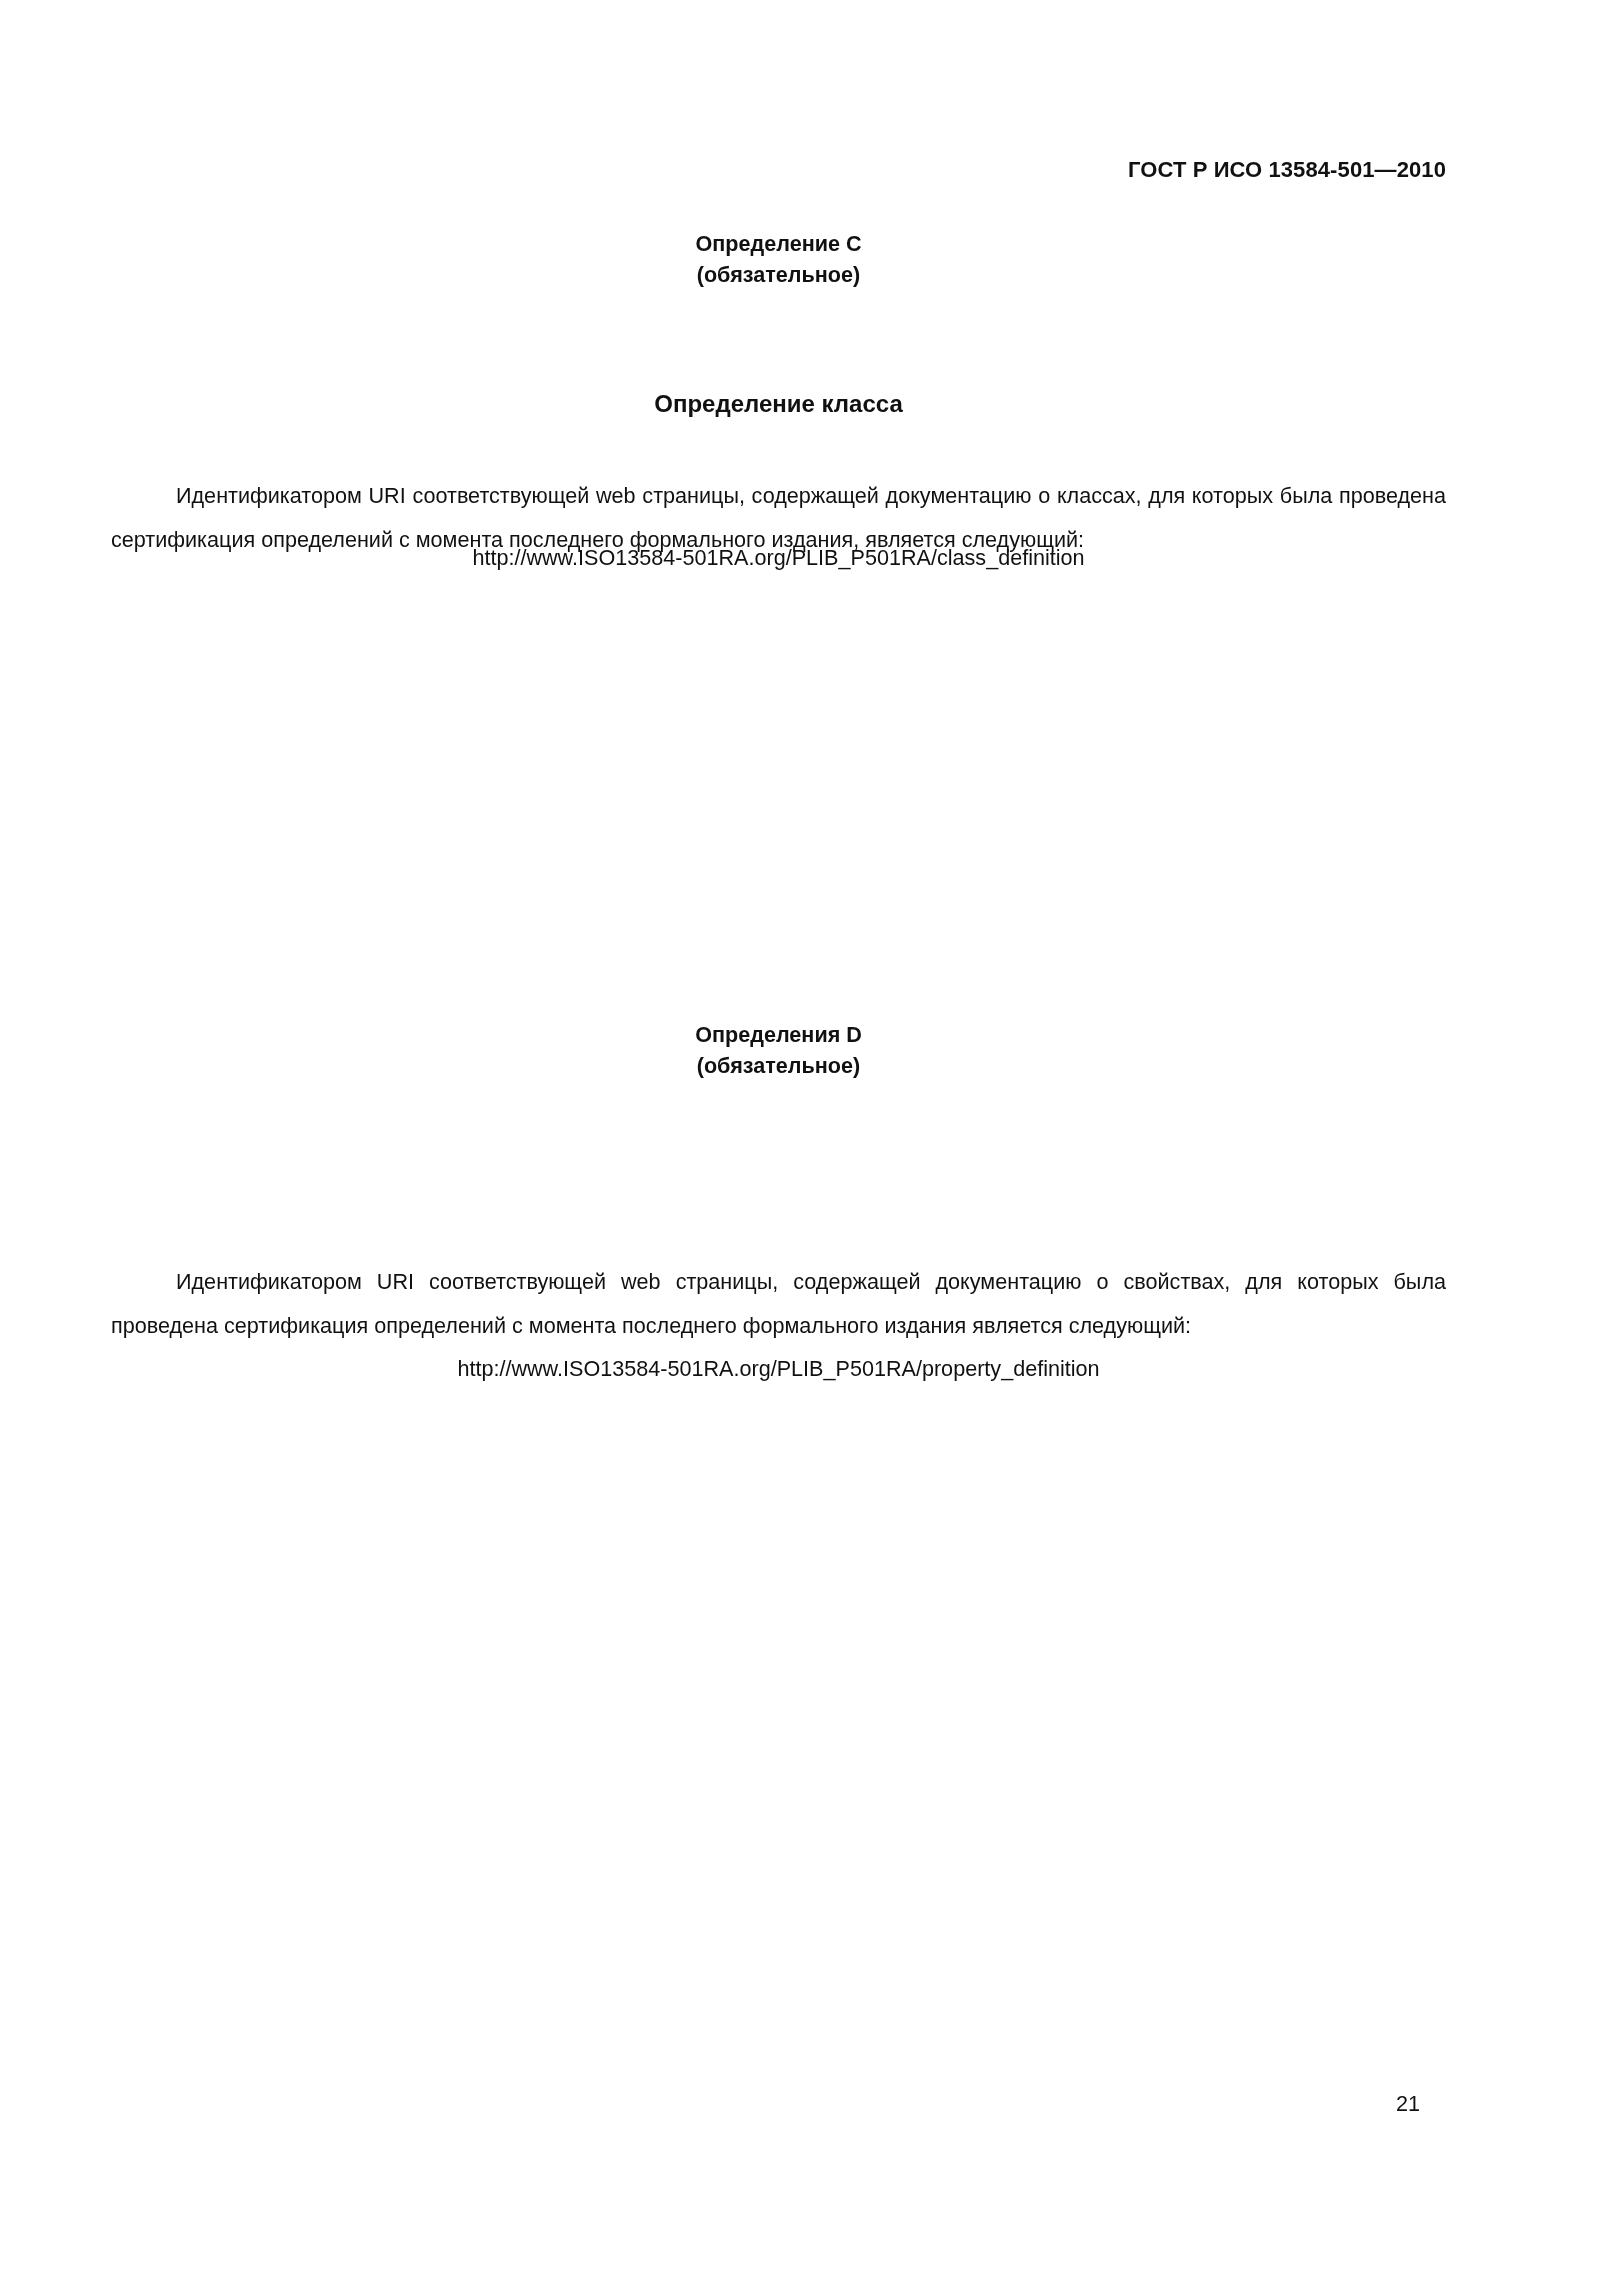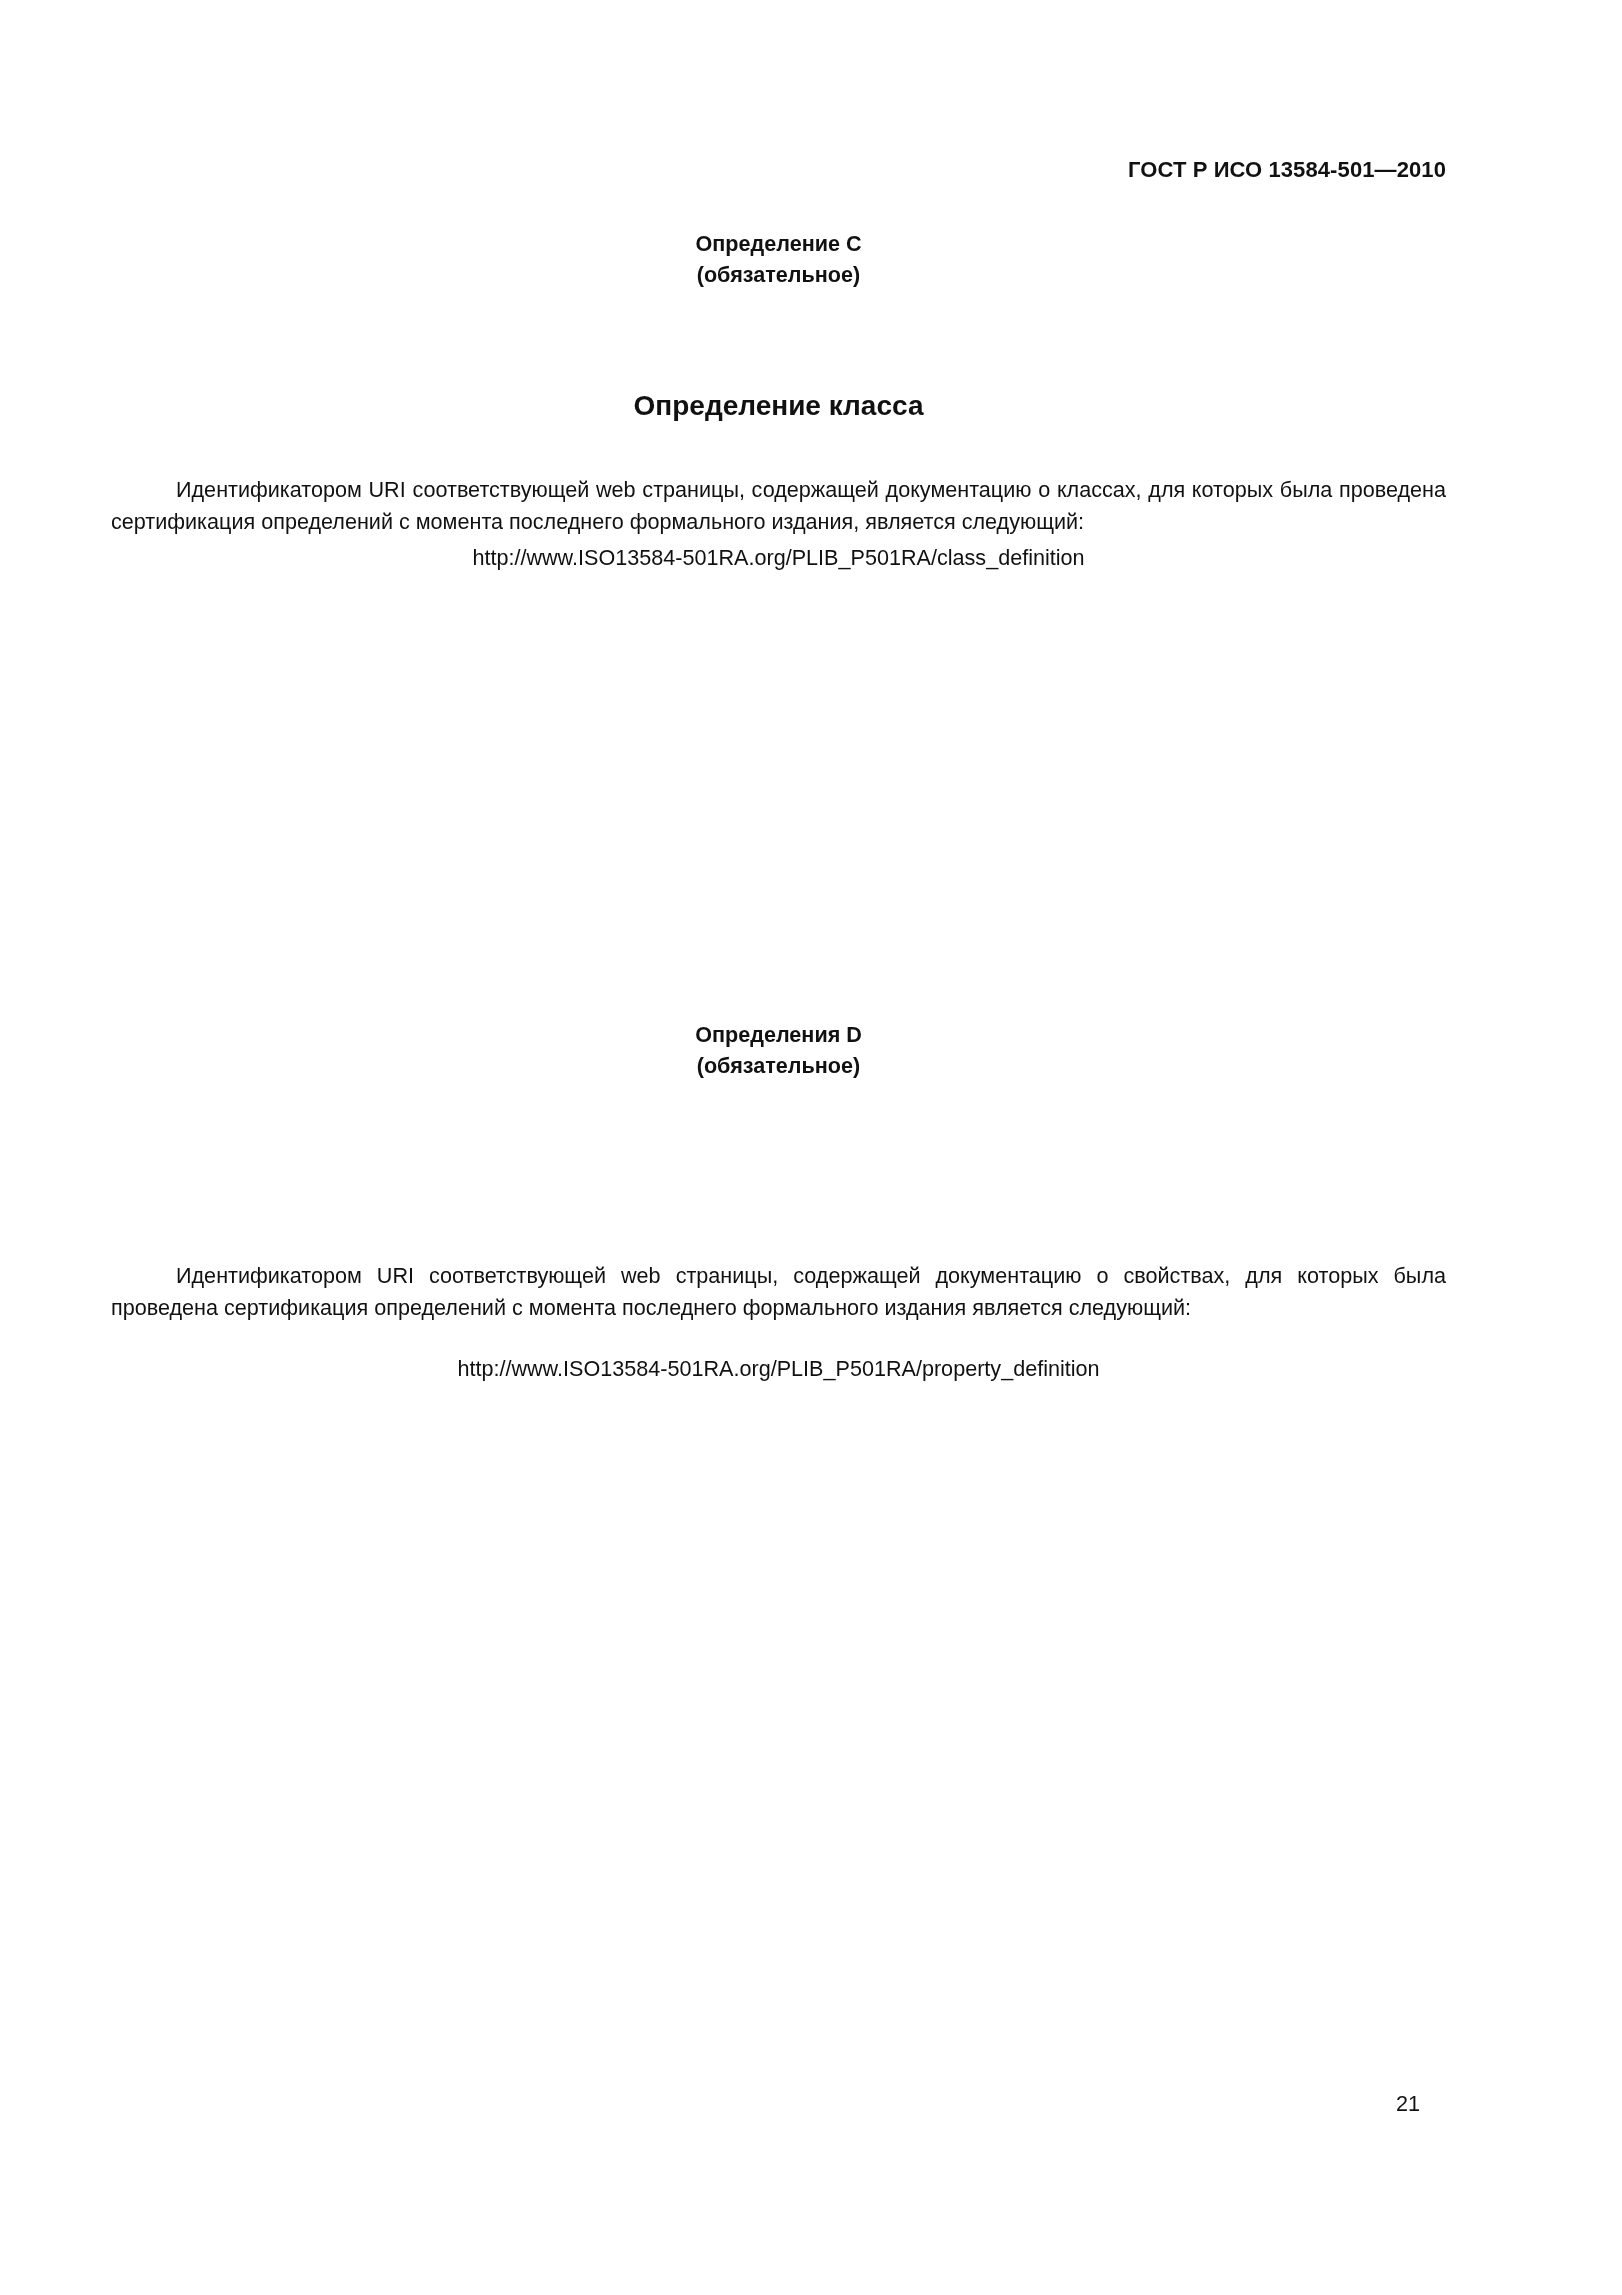--- a/index.html
+++ b/index.html
@@ -35,31 +35,31 @@
     font-weight: bold;
     line-height: 31px;
   }
   .annex-c-label { top: 228px; }
   .annex-d-label { top: 1019px; }
   .annex-title {
     position: absolute;
     left: 111px;
     width: 1335px;
     text-align: center;
-    font-size: 28px;
+    font-size: 24px;
     font-weight: bold;
   }
   .annex-c-title { top: 390px; }
   .annex-d-title { top: 1177px; }
   .annex-body {
     position: absolute;
     left: 111px;
     width: 1335px;
     font-size: 21.6px;
-    line-height: 32px;
+    line-height: 44px;
     text-align: justify;
     text-indent: 65px;
   }
   .annex-c-body { top: 452px; }
   .annex-d-body { top: 1238px; }
   .annex-url {
     position: absolute;
     left: 111px;
     width: 1335px;
     text-align: center;

